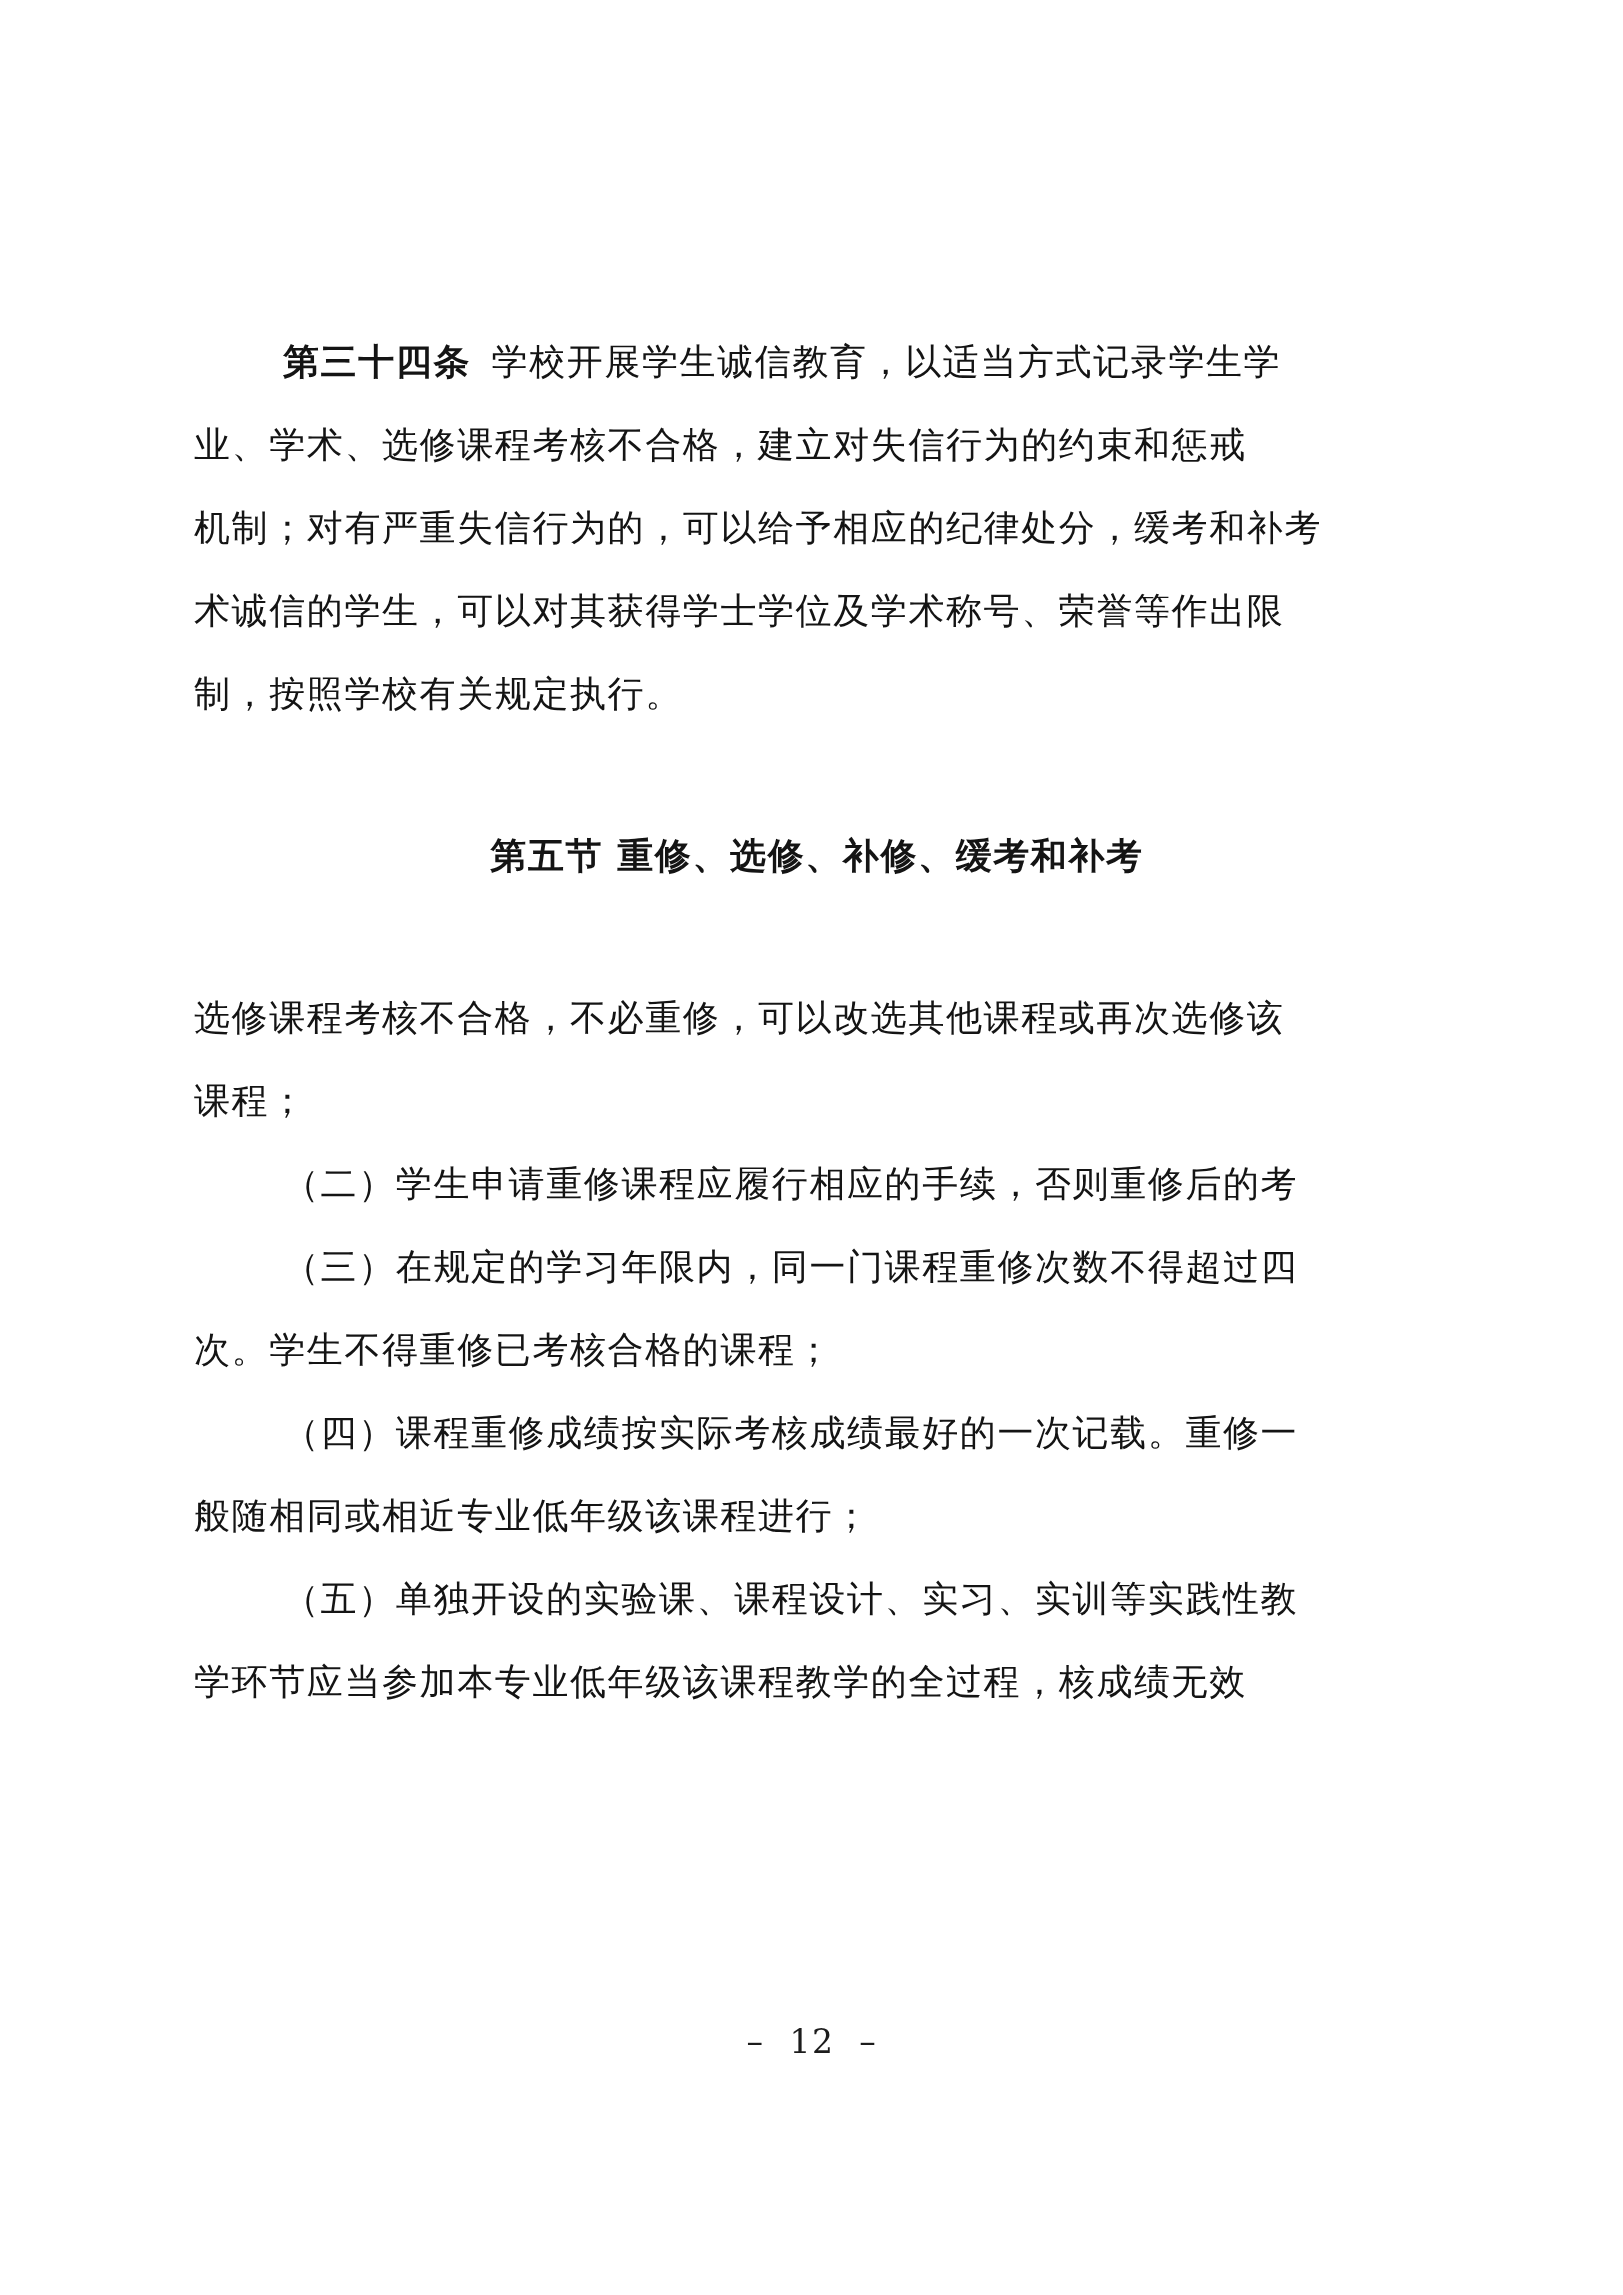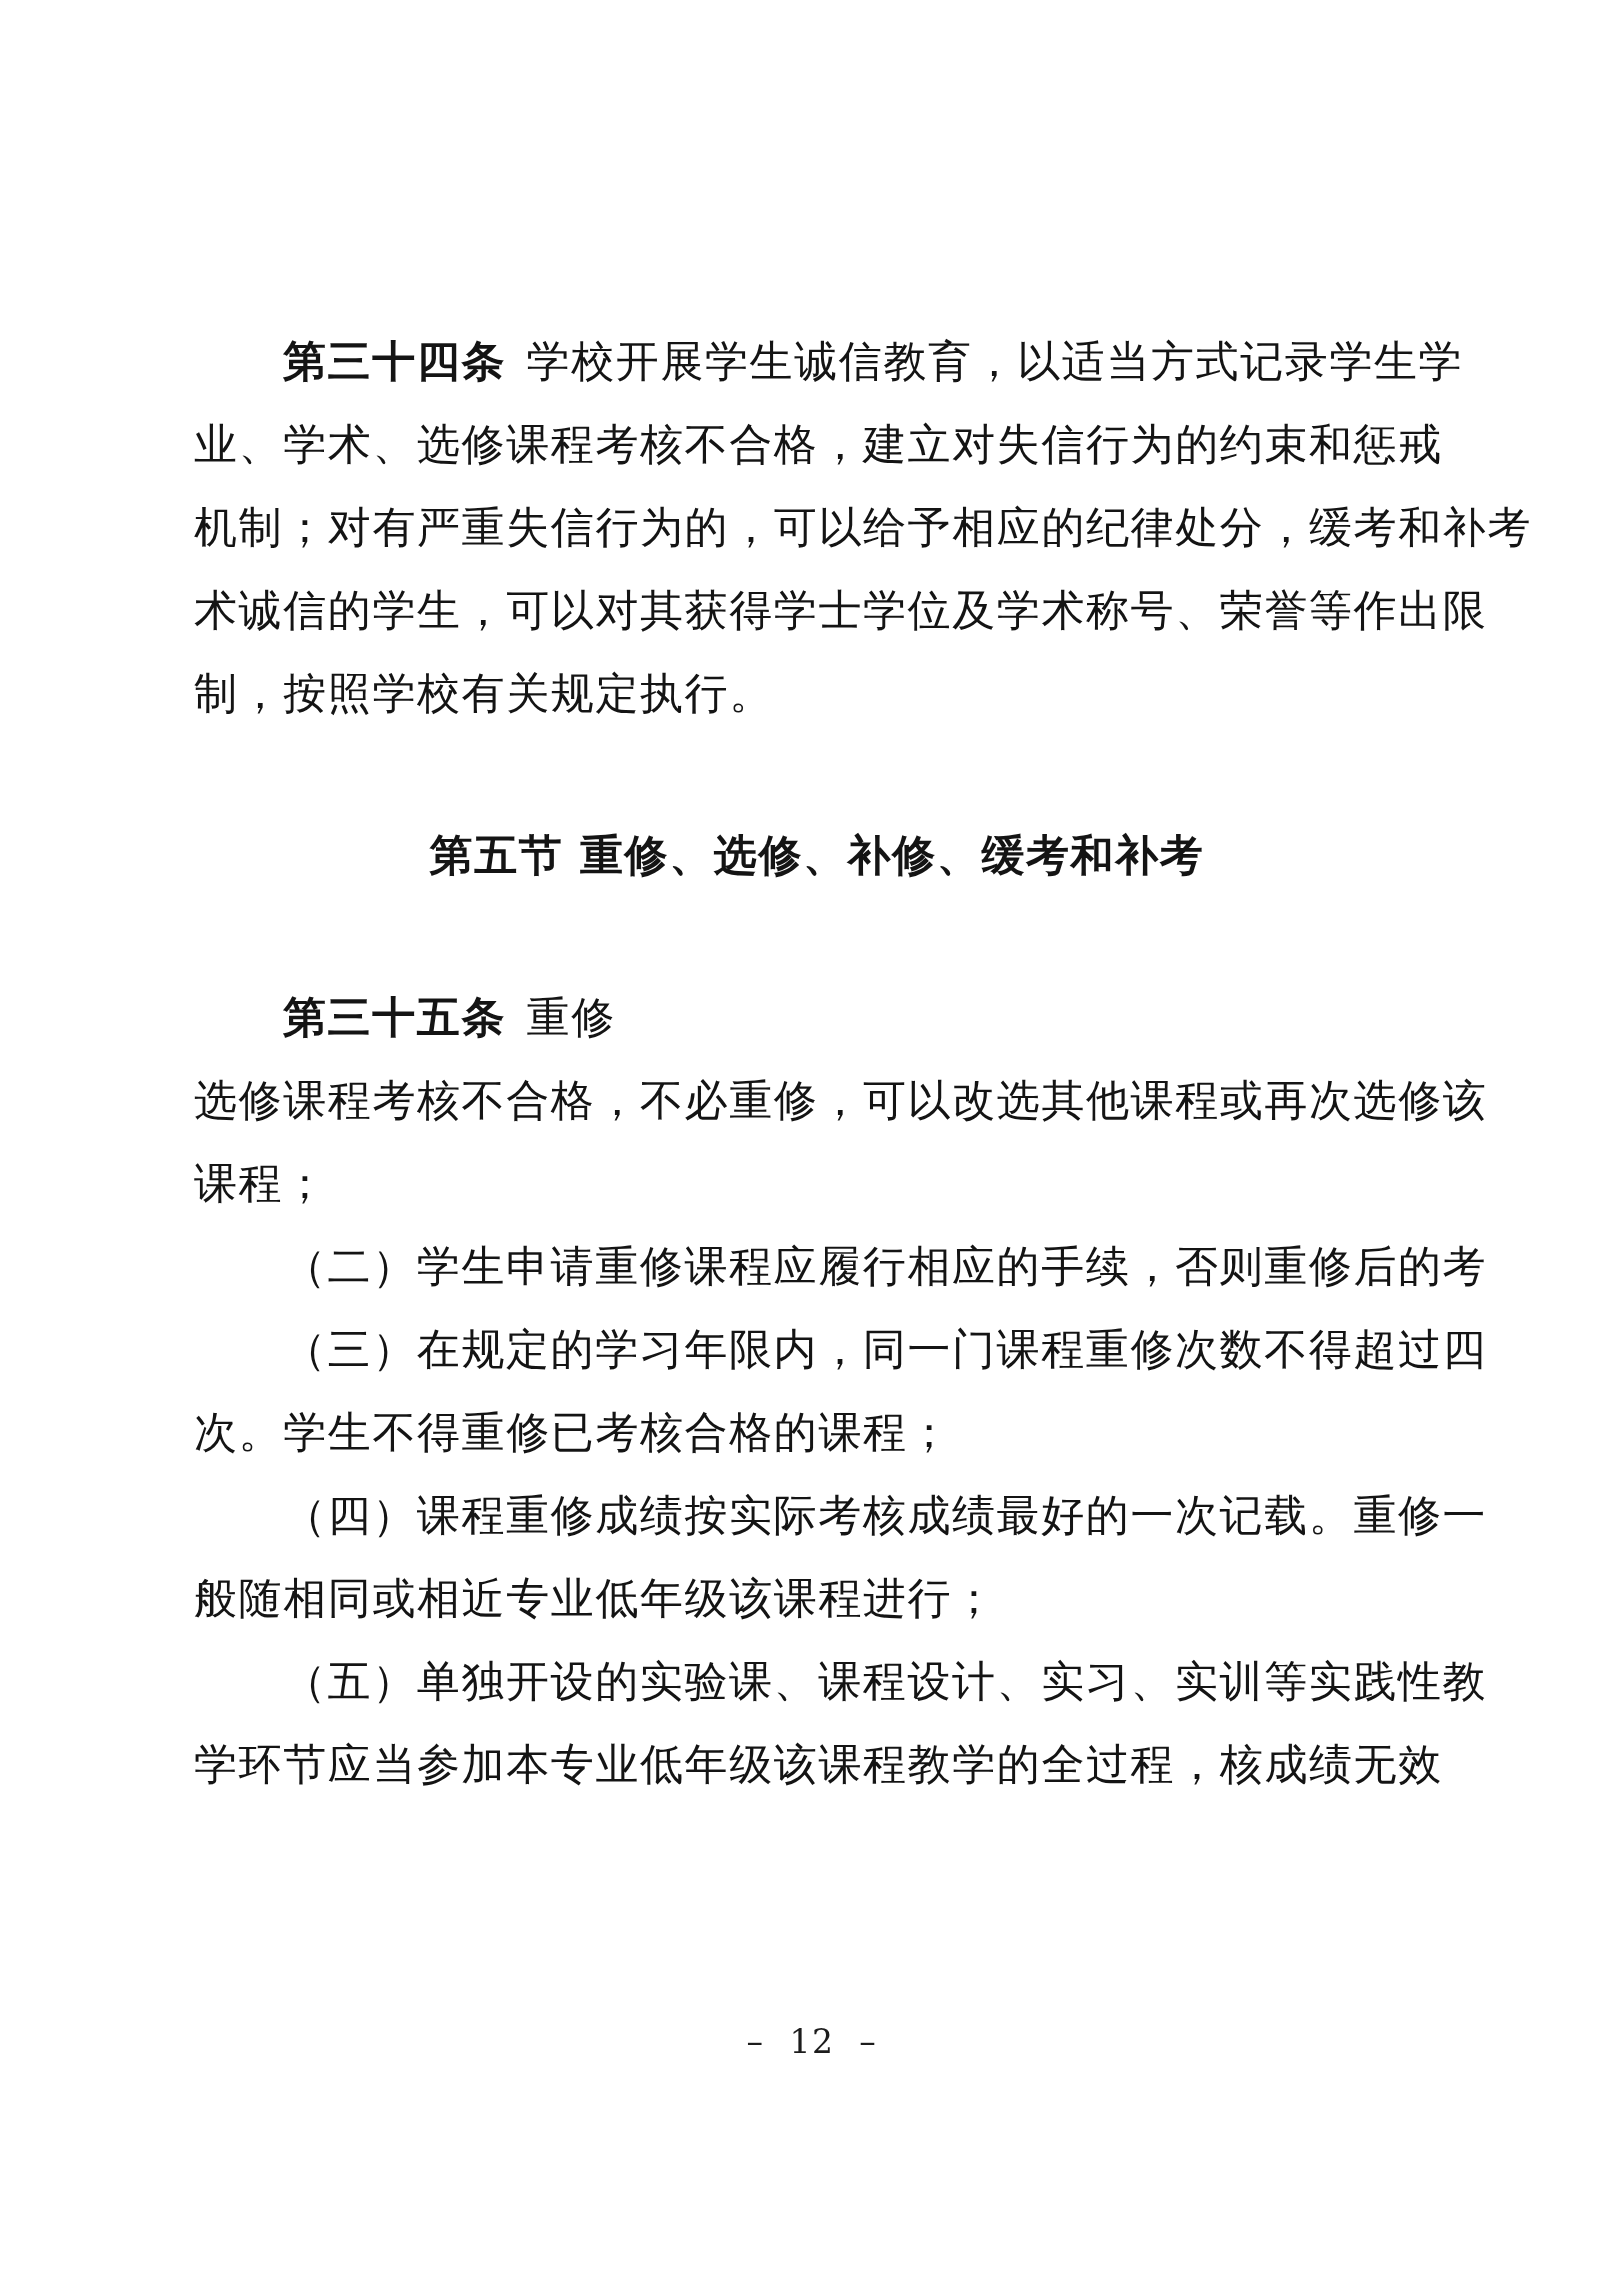--- a/index.html
+++ b/index.html
@@ -10,21 +10,21 @@
     background: #ffffff;
     font-family: "DejaVu Serif", "Liberation Serif", serif;
     color: #141414;
     overflow: hidden;
   }
   .body-text {
     position: absolute;
     left: 194px;
     top: 320px;
     width: 1246px;
-    font-size: 43px;
+    font-size: 36px;
     letter-spacing: 1.6px;
   }
   .line {
     height: 83px;
     line-height: 83px;
     white-space: nowrap;
   }
   .indent { text-indent: 89px; }
   .term {
     font-weight: bold;
@@ -64,21 +64,20 @@
       <div class="line indent"><span class="term">第三十四条</span><span>学校开展学生诚信教育，以适当方式记录学生学</span></div>
       <div class="line">业、学术、选修课程考核不合格，建立对失信行为的约束和惩戒</div>
       <div class="line">机制；对有严重失信行为的，可以给予相应的纪律处分，缓考和补考</div>
       <div class="line">术诚信的学生，可以对其获得学士学位及学术称号、荣誉等作出限</div>
       <div class="line">制，按照学校有关规定执行。</div>
     </div>
 
     <div class="section-heading">第五节 重修、选修、补修、缓考和补考</div>
 
     <div class="article-block">
-      <div class="line indent"><span class="term">第三十五条</span><span>重修</span></div>
 
       <div>
         <div class="line">选修课程考核不合格，不必重修，可以改选其他课程或再次选修该</div>
         <div class="line">课程；</div>
       </div>
 
       <div>
         <div class="line indent">（二）学生申请重修课程应履行相应的手续，否则重修后的考</div>
       </div>
 

